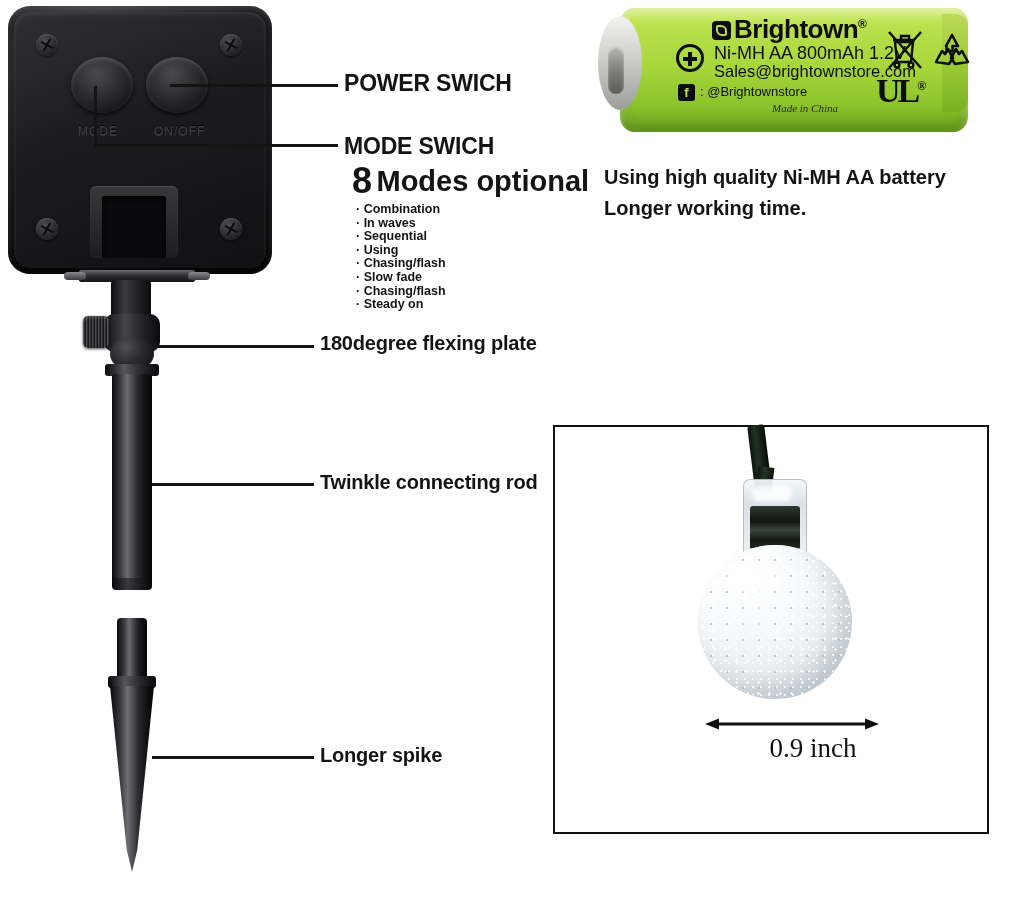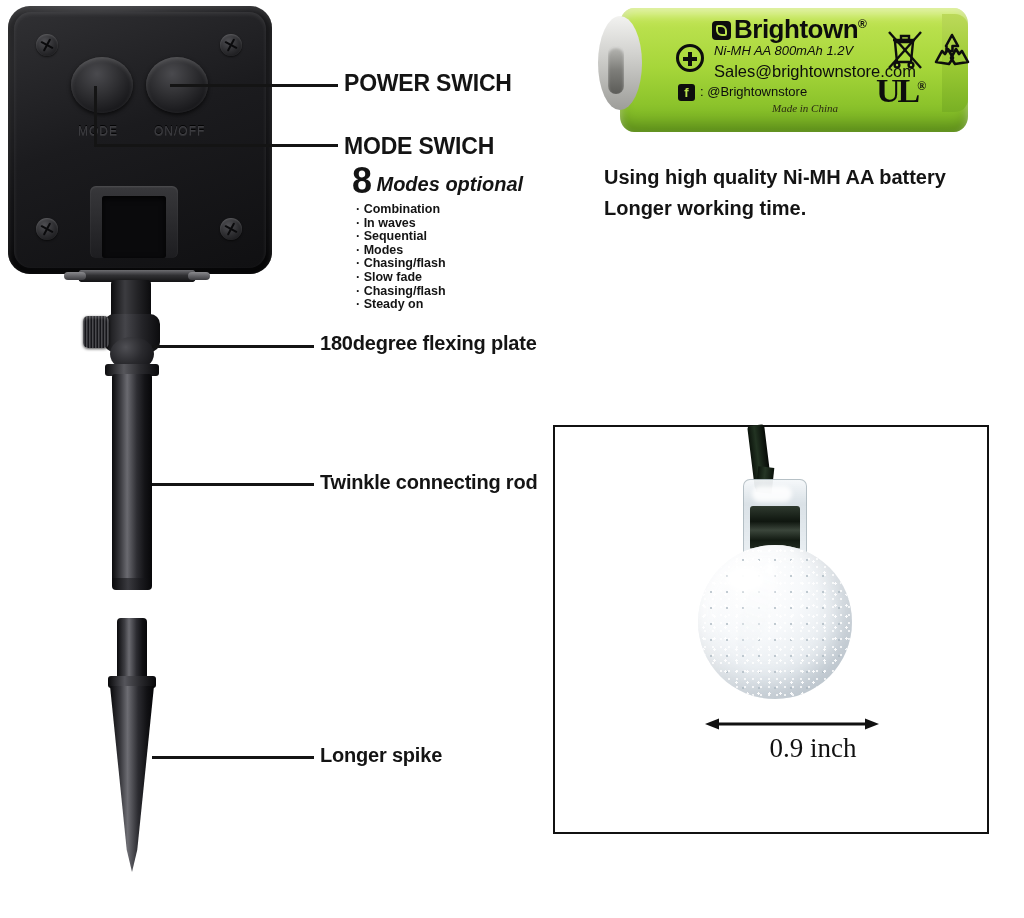--- a/index.html
+++ b/index.html
@@ -135,21 +135,21 @@
   .c-flex{left:320px;top:332px;font-size:20px;}
   .c-rod{left:320px;top:470px;font-size:20px;line-height:25px;width:230px;}
   .c-spike{left:320px;top:744px;font-size:20px;}
 
   
   .modes-head{
     position:absolute;left:352px;top:163px;color:#141414;font-weight:bold;
     white-space:nowrap;
   }
   .modes-num{font-size:36px;line-height:36px;vertical-align:-2px;}
-  .modes-word{font-size:20px;font-style:italic;}
+  .modes-word{font-size:29px;}
   .modes-list{
     position:absolute;left:356px;top:203px;color:#141414;
     font-size:12.5px;font-weight:bold;line-height:13.6px;
   }
   .modes-list div::before{content:"· ";}
 
   
   .battery{
     position:absolute;left:598px;top:8px;width:382px;height:110px;
   }
@@ -185,21 +185,21 @@
     content:"";position:absolute;left:4px;top:4px;width:11px;height:11px;
     border:2px solid #b9e04c;border-radius:2px 6px 2px 6px;box-sizing:border-box;
   }
   .plus-circ{
     position:absolute;left:56px;top:36px;width:28px;height:28px;border-radius:50%;
     border:3px solid #0d0d0d;box-sizing:border-box;
   }
   .plus-circ::before,.plus-circ::after{content:"";position:absolute;background:#0d0d0d;}
   .plus-circ::before{left:4px;top:10px;width:14px;height:4px;}
   .plus-circ::after{left:9px;top:5px;width:4px;height:14px;}
-  .bat-line1{position:absolute;left:94px;top:35px;font-size:13px;color:#0d0d0d;font-style:italic;}
+  .bat-line1{position:absolute;left:94px;top:35px;font-size:18px;color:#0d0d0d;}
   .bat-line2{position:absolute;left:94px;top:54px;font-size:16.5px;color:#0d0d0d;}
   .fb{
     position:absolute;left:58px;top:76px;width:17px;height:17px;border-radius:3px;
     background:#0d0d0d;color:#b9e04c;font-size:13px;font-weight:bold;
     text-align:center;line-height:17px;
   }
   .bat-line3{position:absolute;left:80px;top:76px;font-size:13px;color:#0d0d0d;}
   .bat-made{
     position:absolute;left:152px;top:94px;font-size:11px;color:#2a2a12;
     font-style:italic;font-family:"Liberation Serif",serif;
@@ -335,21 +335,21 @@
   <div class="callout c-spike">Longer spike</div>
 
   <div class="modes-head">
     <span class="modes-num">8</span>
     <span class="modes-word">Modes optional</span>
   </div>
   <div class="modes-list">
     <div>Combination</div>
     <div>In waves</div>
     <div>Sequential</div>
-    <div>Modes</div>
+    <div>Using</div>
     <div>Chasing/flash</div>
     <div>Slow fade</div>
     <div>Chasing/flash</div>
     <div>Steady on</div>
   </div>
 
   <div class="battery">
     <div class="bat-body">
       <div class="bat-cap-r"></div>
 

